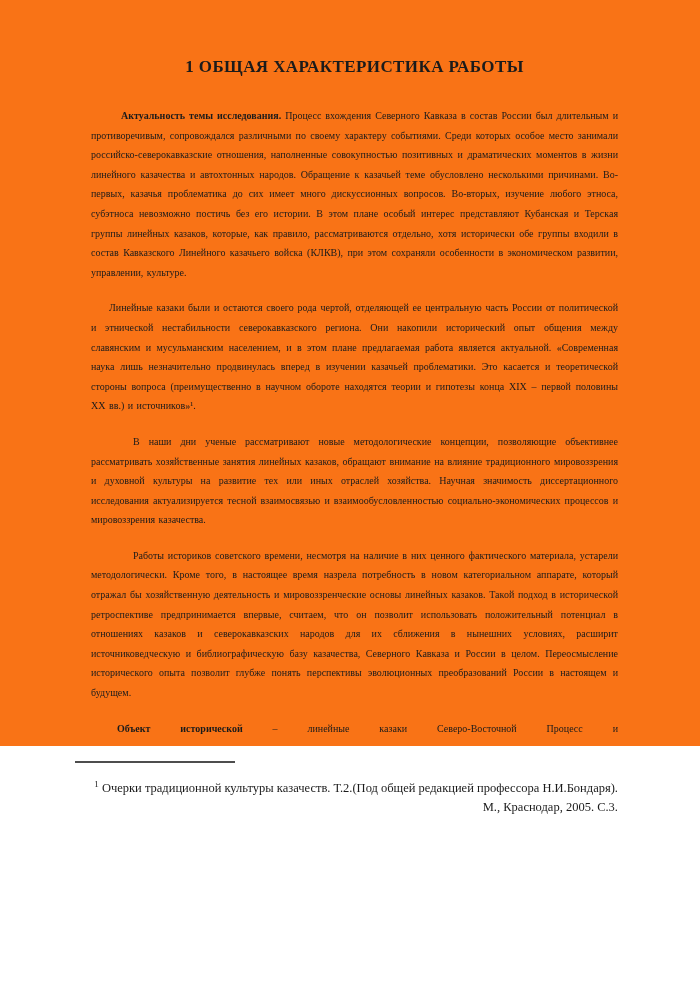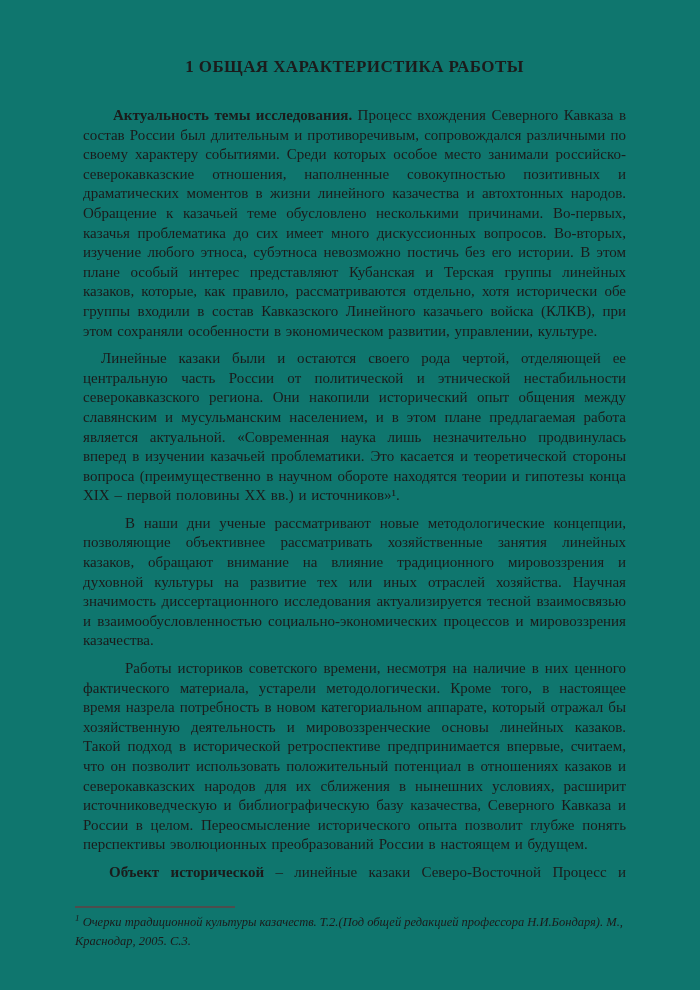--- a/index.html
+++ b/index.html
@@ -10,36 +10,36 @@
   body {
     width: 700px;
     height: 990px;
     overflow: hidden;
     font-family: "Liberation Serif", "DejaVu Serif", serif;
     color: #1b1b1b;
   }
   .page {
     box-sizing: border-box;
     width: 700px;
-    height: 990px;
+    height: 746px;
     padding: 55px 66px 17px 75px;
-    background: #0f766e;
+    background: #f97316;
   }
   .doc-title {
     margin: 0 0 27px 0;
     text-align: center;
     font-size: 17px;
     line-height: 24px;
     font-weight: bold;
     letter-spacing: 0.4px;
     color: #1b1b1b;
   }
   p.body-para {
-    margin: 8px;
-    font-size: 15px;
+    margin: 16px;
+    font-size: 10px;
     line-height: 19.6px;
     text-align: justify;
     word-spacing: 1px;
     color: #1b1b1b;
   }
   .ind-a { text-indent: 30px; }
   .ind-b { text-indent: 18px; }
   .ind-c { text-indent: 42px; }
   .ind-e { text-indent: 26px; }
   .stretch-last { text-align-last: justify; }
@@ -47,26 +47,25 @@
   .footnote-block {
     margin-top: 23px;
   }
   .footnote-rule {
     width: 160px;
     height: 0;
     border-top: 2px solid #4d4d4d;
     margin: 0 0 5px 0;
   }
   p.footnote {
-    margin: 0;
+    margin: 16px;
     font-size: 12.5px;
     line-height: 19px;
-    text-align: left;
+    text-align: right;
     color: #1b1b1b;
-    font-style: italic;
   }
   p.footnote sup {
     font-size: 9px;
     line-height: 0;
   }
 </style>
 </head>
 <body>
 
 <div class="page">

